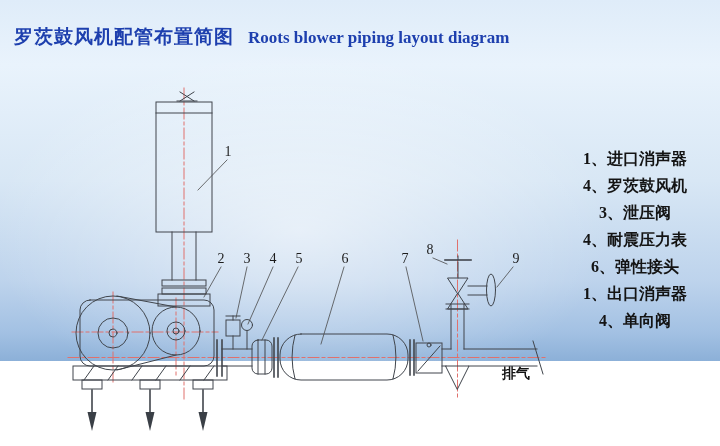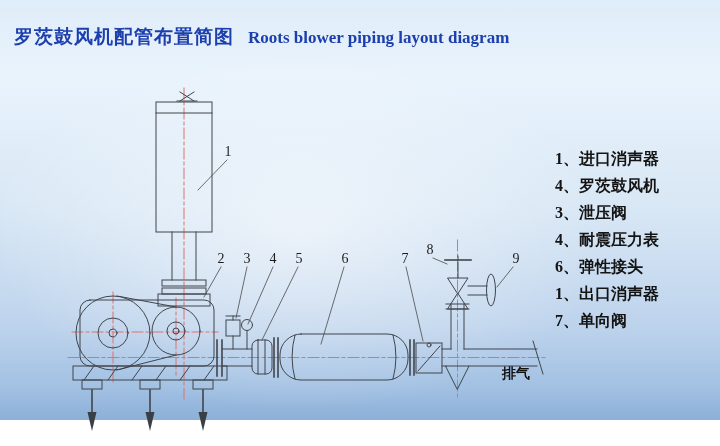--- a/index.html
+++ b/index.html
@@ -1,21 +1,22 @@
 <!DOCTYPE html>
 <html><head>
 <meta charset="utf-8">
 <style>
   html,body{margin:0;padding:0}
   body{width:720px;height:446px;overflow:hidden;font-family:"Liberation Sans",sans-serif}
   .page{
-    position:relative;width:720px;height:420px;
+    position:relative;width:720px;height:361px;
     background:
       radial-gradient(ellipse 430px 250px at 300px 230px, rgba(255,255,255,.55), rgba(255,255,255,0) 72%),
       linear-gradient(180deg,#dfecf9 0%,#e9f3fc 18%,#d8e7f5 50%,#bdd3ec 78%,#a3c1e3 92%,#8cb0d8 100%);
+    text-align: center;
   }
   .title{position:absolute;left:14px;top:24px;white-space:nowrap}
   .t-zh{font-family:"Liberation Serif",serif;font-weight:bold;font-size:19px;color:#1d3fae;letter-spacing:1px}
   .t-en{font-family:"Liberation Serif",serif;font-weight:bold;font-size:17px;color:#1d3fae;margin-left:14px}
   .legend{position:absolute;left:555px;top:145px;width:160px}
   .legend-item{font-family:"Liberation Serif",serif;font-size:16px;font-weight:700;color:#141414;line-height:27px;white-space:nowrap}
   .diagram{position:absolute;left:0;top:0;width:720px;height:446px}
   .diagram line,.diagram rect,.diagram circle,.diagram ellipse,.diagram path,.diagram polygon{stroke:#40454c;stroke-width:1;fill:none;stroke-linecap:square}
   .diagram .cl{stroke:#e0716d;stroke-width:1;stroke-dasharray:11 3 3 3}
   .diagram .ld{stroke:#4a4a4a;stroke-width:.8}
@@ -176,16 +177,16 @@
     <text class="cjk" x="502" y="378">排气</text>
   </svg>
 
   <div class="legend">
     <div class="legend-item">1、进口消声器</div>
     <div class="legend-item">4、罗茨鼓风机</div>
     <div class="legend-item">3、泄压阀</div>
     <div class="legend-item">4、耐震压力表</div>
     <div class="legend-item">6、弹性接头</div>
     <div class="legend-item">1、出口消声器</div>
-    <div class="legend-item">7、单向阀</div>
+    <div class="legend-item">4、单向阀</div>
   </div>
 
 </div>
 
 </body></html>

